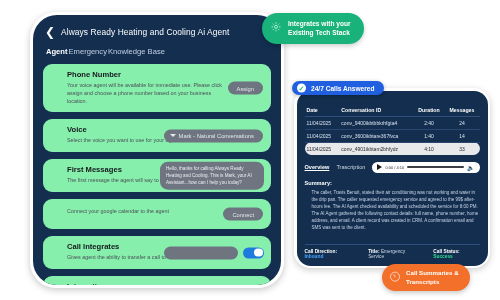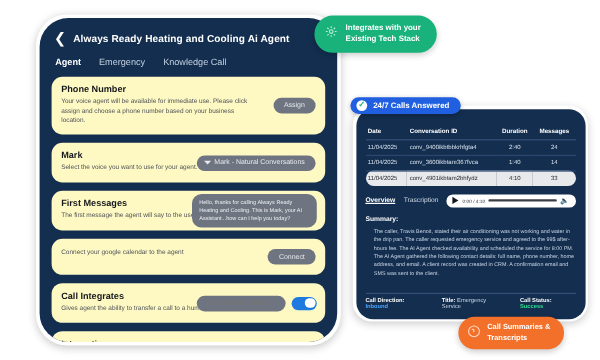--- a/index.html
+++ b/index.html
@@ -27,32 +27,32 @@
     padding: 9px 10px 8px 10px;
     overflow: hidden;
     position: relative;
   }
   .phone-head { display: flex; align-items: center; gap: 7px; padding: 2px 2px 0 2px; }
   .back-chev {
     color: #ffffff; font-size: 12px; line-height: 1;
     width: 9px; text-align: center; cursor: pointer;
   }
   .phone-title {
-    color: #ffffff; font-size: 8.4px; font-weight: bold;
+    color: #ffffff; font-size: 8.4px; font-weight: normal;
     letter-spacing: .1px; white-space: nowrap;
   }
-  .tabs { display: flex; align-items: flex-start; gap: 15px; margin: 9px 0 0 3px; }
+  .tabs { display: flex; align-items: flex-start; gap: 1px; margin: 9px 0 0 3px; }
   .tab { color: #c3d0e0; font-size: 7.6px; cursor: pointer; white-space: nowrap; }
   .tab.active { color: #ffffff; font-weight: bold; }
 
   .cards { margin-top: 8px; display: flex; flex-direction: column; gap: 7px; }
   .card {
-    background: #fef9c3;
+    background: #86efac;
     border-radius: 9px;
-    padding: 6px 8px 7px 8px;
+    padding: 6px 8px 7px 24px;
     position: relative;
     min-height: 30px;
   }
   .card-title { font-size: 7.6px; font-weight: bold; color: #16181d; }
   .card-sub {
     font-size: 5.4px; color: #4c5058; line-height: 1.45;
     margin-top: 3px; max-width: 160px;
   }
 
   .pill-btn {
@@ -207,33 +207,33 @@
     <div class="phone-body">
 
       <div class="phone-head">
         <div class="back-chev">❮</div>
         <div class="phone-title">Always Ready Heating and Cooling Ai Agent</div>
       </div>
 
       <div class="tabs">
         <div class="tab active">Agent</div>
         <div class="tab">Emergency</div>
-        <div class="tab">Knowledge Call</div>
+        <div class="tab">Knowledge Base</div>
       </div>
 
       <div class="cards">
 
         <div class="card">
           <div class="card-title">Phone Number</div>
           <div class="card-sub">Your voice agent will be available for immediate use. Please click assign and choose a phone number based on your business location.</div>
           <button class="pill-btn">Assign</button>
         </div>
 
         <div class="card">
-          <div class="card-title">Mark</div>
+          <div class="card-title">Voice</div>
           <div class="card-sub">Select the voice you want to use for your agent.</div>
           <button class="pill-btn voice">
             <span class="voice-caret"></span>
             <span>Mark - Natural Conversations</span>
           </button>
         </div>
 
         <div class="card">
           <div class="card-title">First Messages</div>
           <div class="card-sub">The first message the agent will say to the user.</div>

